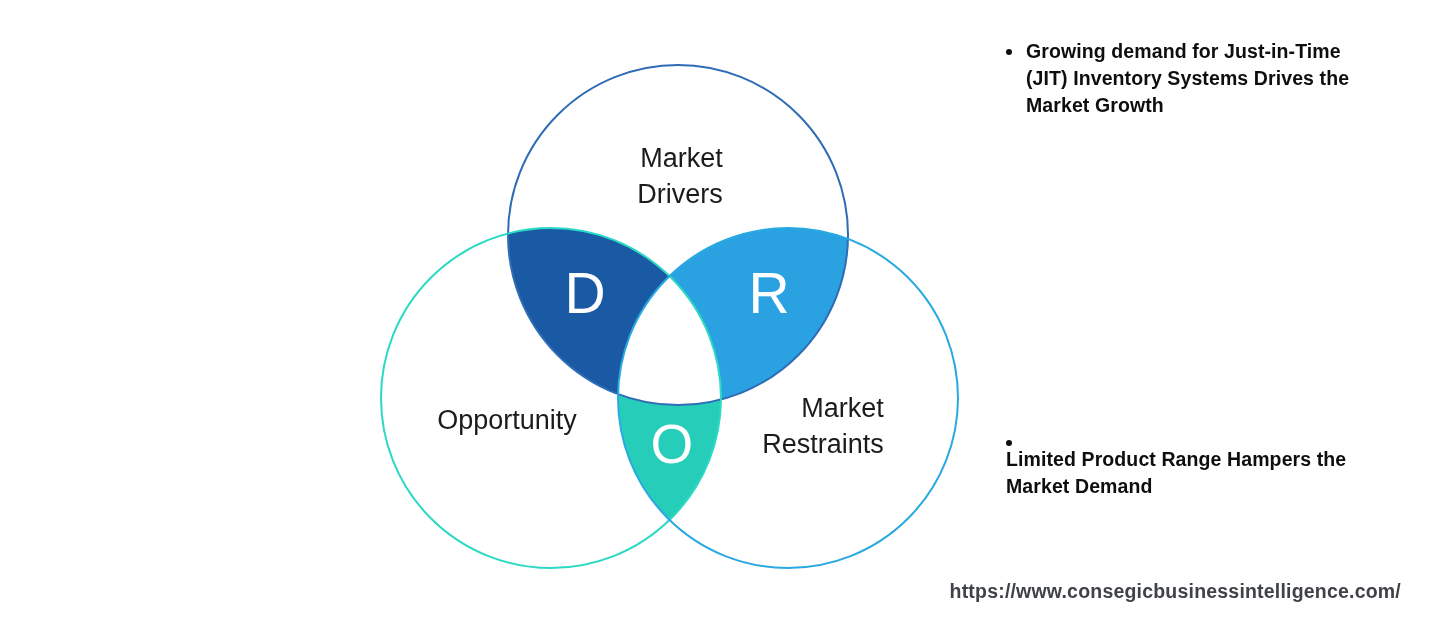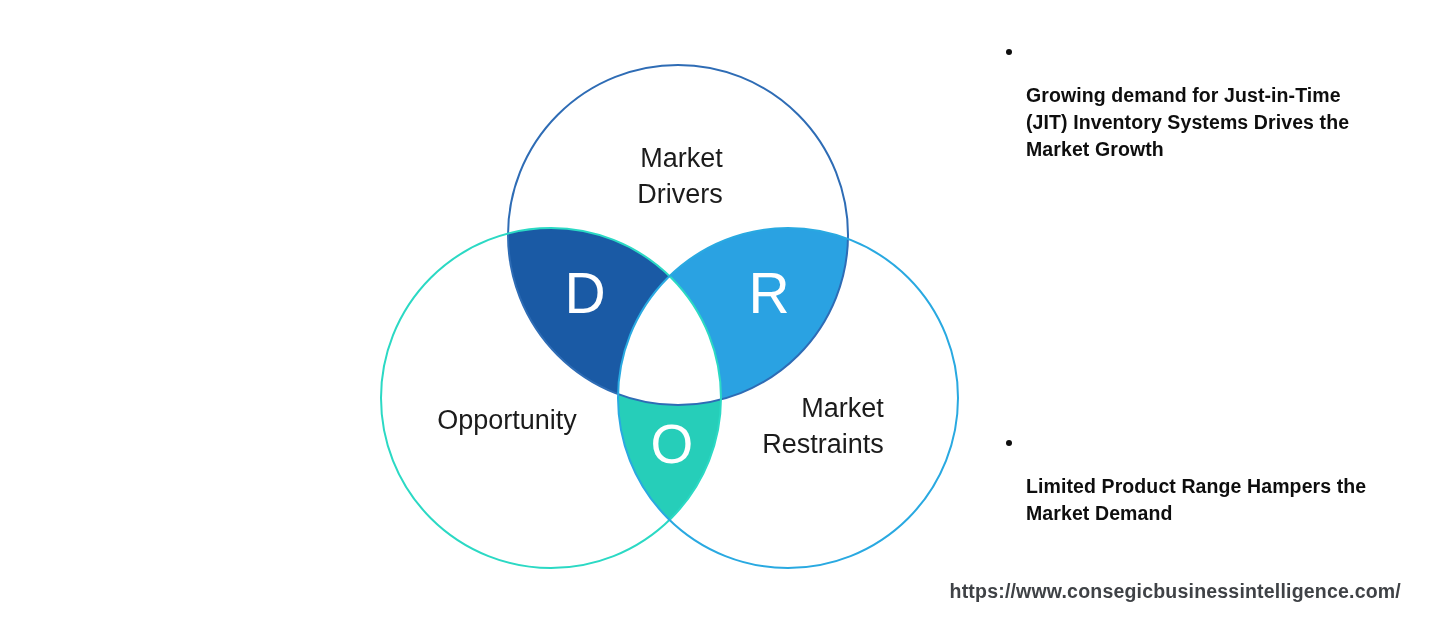--- a/index.html
+++ b/index.html
@@ -51,21 +51,20 @@
   .note .dot {
     flex: 0 0 auto;
     width: 6px;
     height: 6px;
     border-radius: 50%;
     background: #0e0e0e;
     margin: 11px 14px 0 0;
   }
   .note .note-text {
     white-space: pre-line;
-    margin-top: 44px;
   }
 
   .source-url {
     position: absolute;
     right: 52px;
     top: 580px;
     font-size: 19.5px;
     color: #3f4246;
     font-weight: 700;
     letter-spacing: 0.2px;
@@ -118,21 +117,21 @@
 Restraints</div>
 
   <div class="note" style="left: 1006px; top: 38px; width: 430px;">
     <span class="dot"></span>
     <span class="note-text">Growing demand for Just-in-Time
 (JIT) Inventory Systems Drives the
 Market Growth</span>
   </div>
 
 
-  <div class="note" style="left: 1006px; top: 429px; width: 440px;">
+  <div class="note" style="left: 1006px; top: 429px; width: 440px; flex-direction: column;">
     <span class="dot"></span>
     <span class="note-text">Limited Product Range Hampers the
 Market Demand</span>
   </div>
 
   <div class="source-url">https://www.consegicbusinessintelligence.com/</div>
 
 </div>
 
 </body></html>

